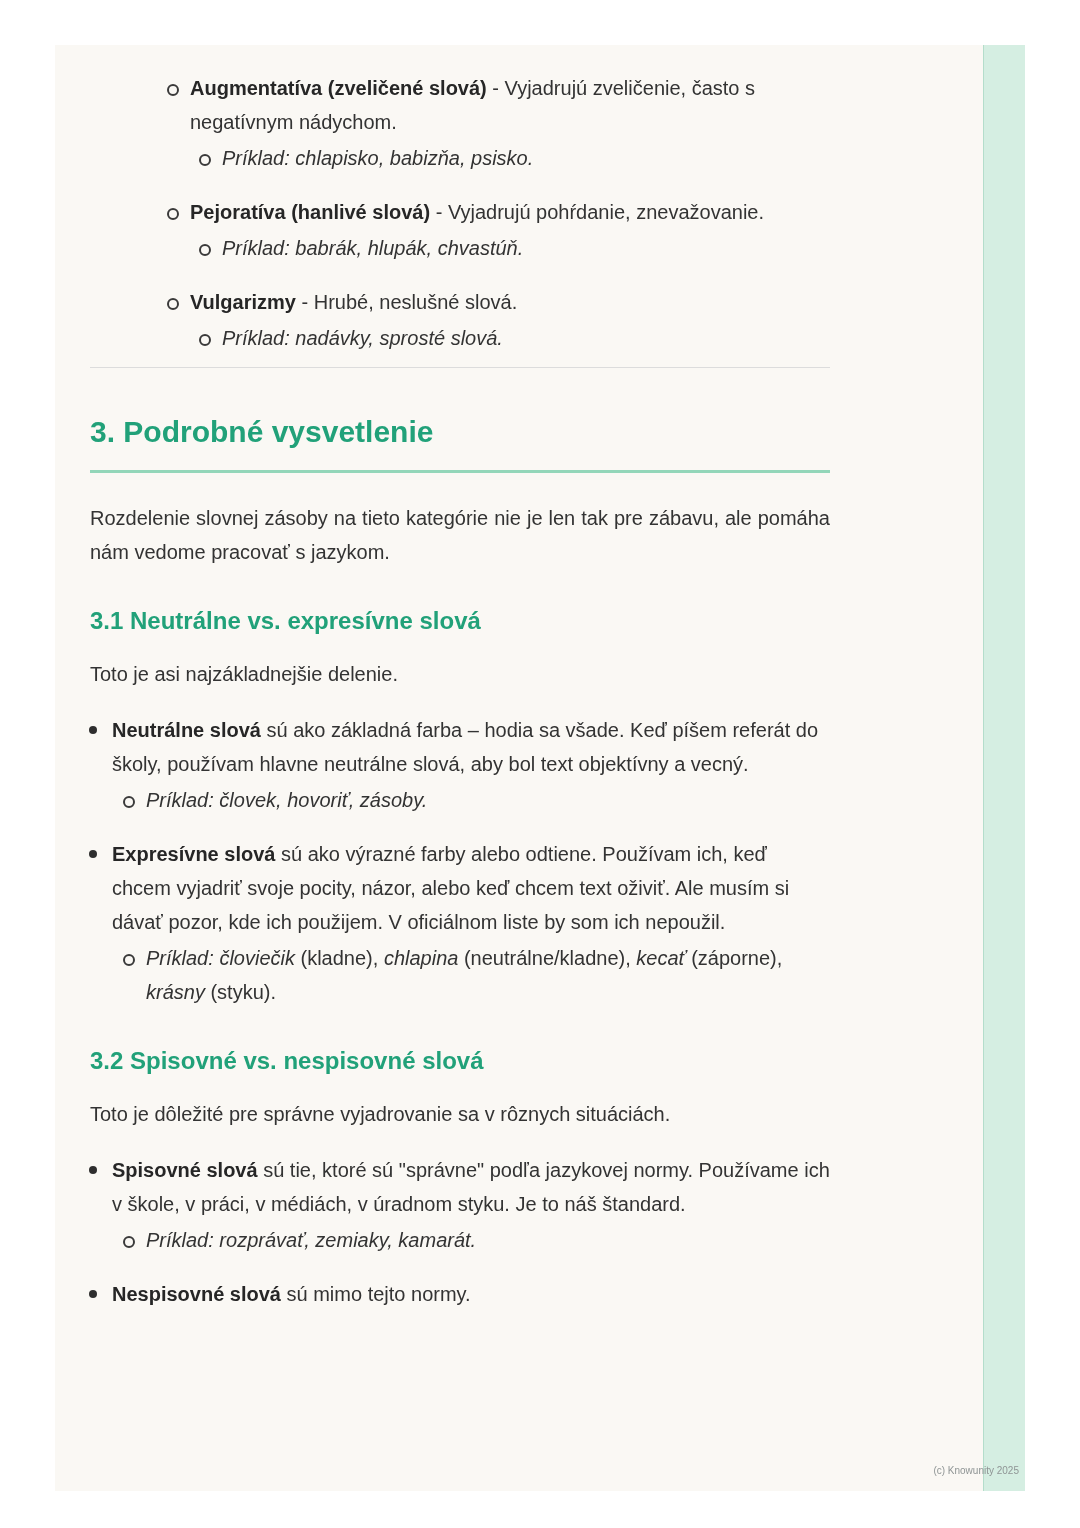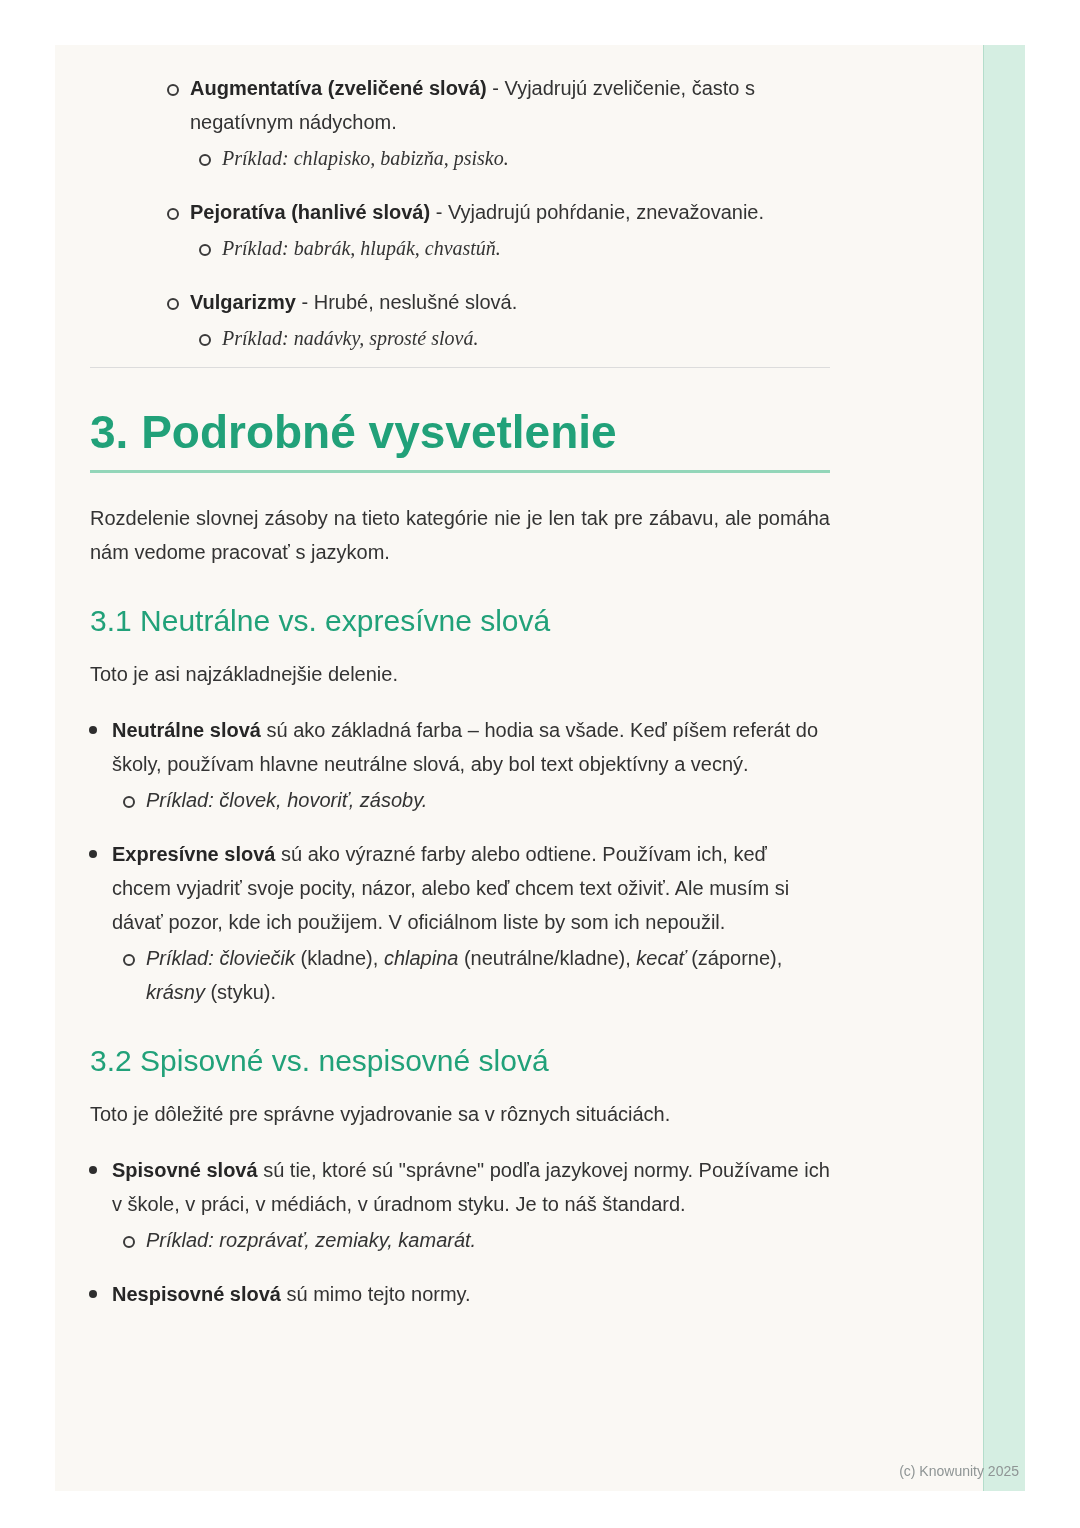--- a/index.html
+++ b/index.html
@@ -39,55 +39,55 @@
     content: "";
     position: absolute;
     left: -23px; top: 13px;
     width: 8px; height: 8px;
     border-radius: 50%;
   }
   li.hollow::before { border: 2px solid #3a3a3a; background: transparent; }
   li.solid::before  { background: #2e2e2e; }
   .toplist { margin-left: 100px; }
   .toplist > li + li { margin-top: 20px; }
-  .sublist { margin: 2px 0 0 32px; font-family: Liberation Serif, serif; }
+  .sublist { margin: 2px 0 0 32px; }
   .mainlist { margin: 22px 0 0 22px; }
   .mainlist > li + li { margin-top: 20px; }
   .mainsub { margin: 2px 0 0 34px; }
   .t { font-weight: 700; color: #262626; }
   em { font-style: italic; }
   .rm { font-style: normal; }
   h1 {
     margin: 44px 0 18px;
-    font-size: 46px; line-height: 40px;
+    font-size: 30px; line-height: 40px;
     font-weight: 700;
     color: var(--accent, #21a179);
   }
   .h1-underline {
     margin-top: 13px;
     width: 740px; height: 3px;
     background: var(--underline, #93d6b9);
   }
   h2 {
     margin: 36px 0 0;
-    font-size: 30px; line-height: 32px;
-    font-weight: 400;
+    font-size: 24px; line-height: 32px;
+    font-weight: 700;
     color: var(--accent, #21a179);
   }
   .divider {
     margin-top: 12px;
     width: 740px; height: 1px;
     background: var(--divider, #dcdcdc);
   }
   p.body { margin: 20px 0 0; width: 740px; }
   p.justify { margin-top: 28px; text-align: justify; }
   .footer {
     position: absolute;
     right: 6px; bottom: 12px;
-    font-size: 14px; line-height: 16px;
+    font-size: 10px; line-height: 16px;
     color: var(--muted, #8f9595);
     z-index: 2;
   }
 </style>
 </head>
 <body>
 
 <div class="page">
   <div class="stripe"></div>
 

